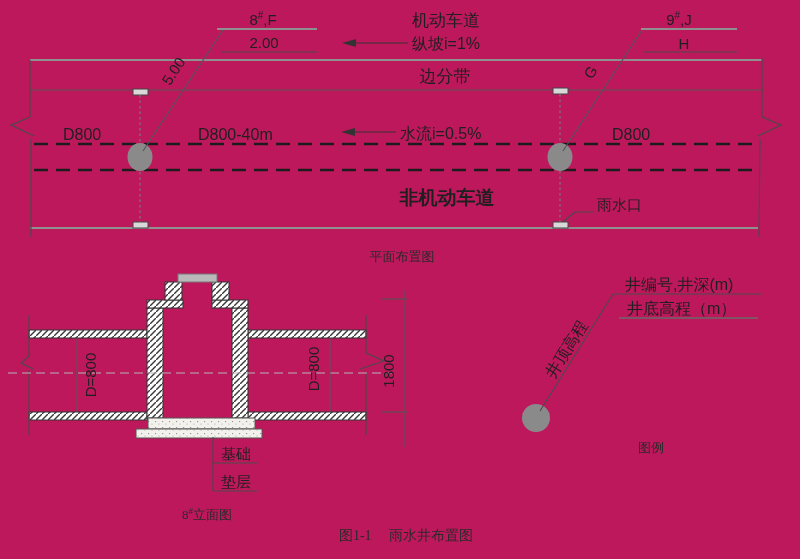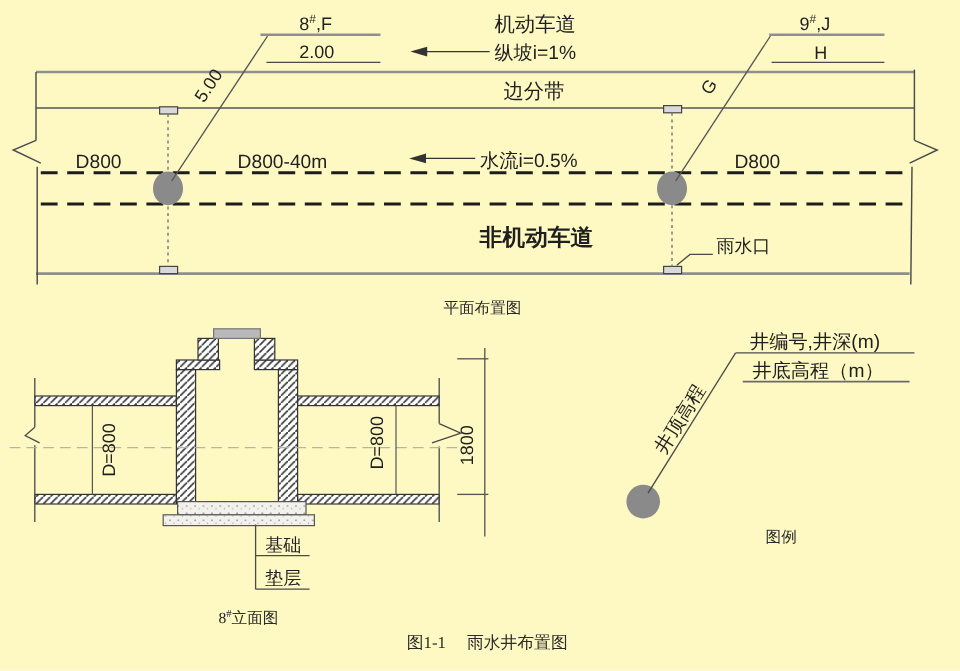--- a/index.html
+++ b/index.html
@@ -1,16 +1,16 @@
 <!DOCTYPE html>
 <html><head>
 <meta charset="utf-8">
 <style>
   html,body{margin:0;padding:0;background:#fff;}
-  .page{position:relative;width:800px;height:559px;background:#fef9c3;overflow:hidden;
+  .page{position:relative;width:800px;height:559px;background:#be185d;overflow:hidden;
         font-family:"Liberation Sans",sans-serif;}
   svg{position:absolute;top:0;left:0;}
   text{fill:#1f1f1f;font-family:"Liberation Sans",sans-serif;}
   .cap{font-family:"Liberation Serif",serif;fill:#2a2a2a;}
   .lbl{font-size:16px;}
   .sm{font-size:15px;}
   .bold{font-weight:bold;}
 </style>
 </head>
 <body>

